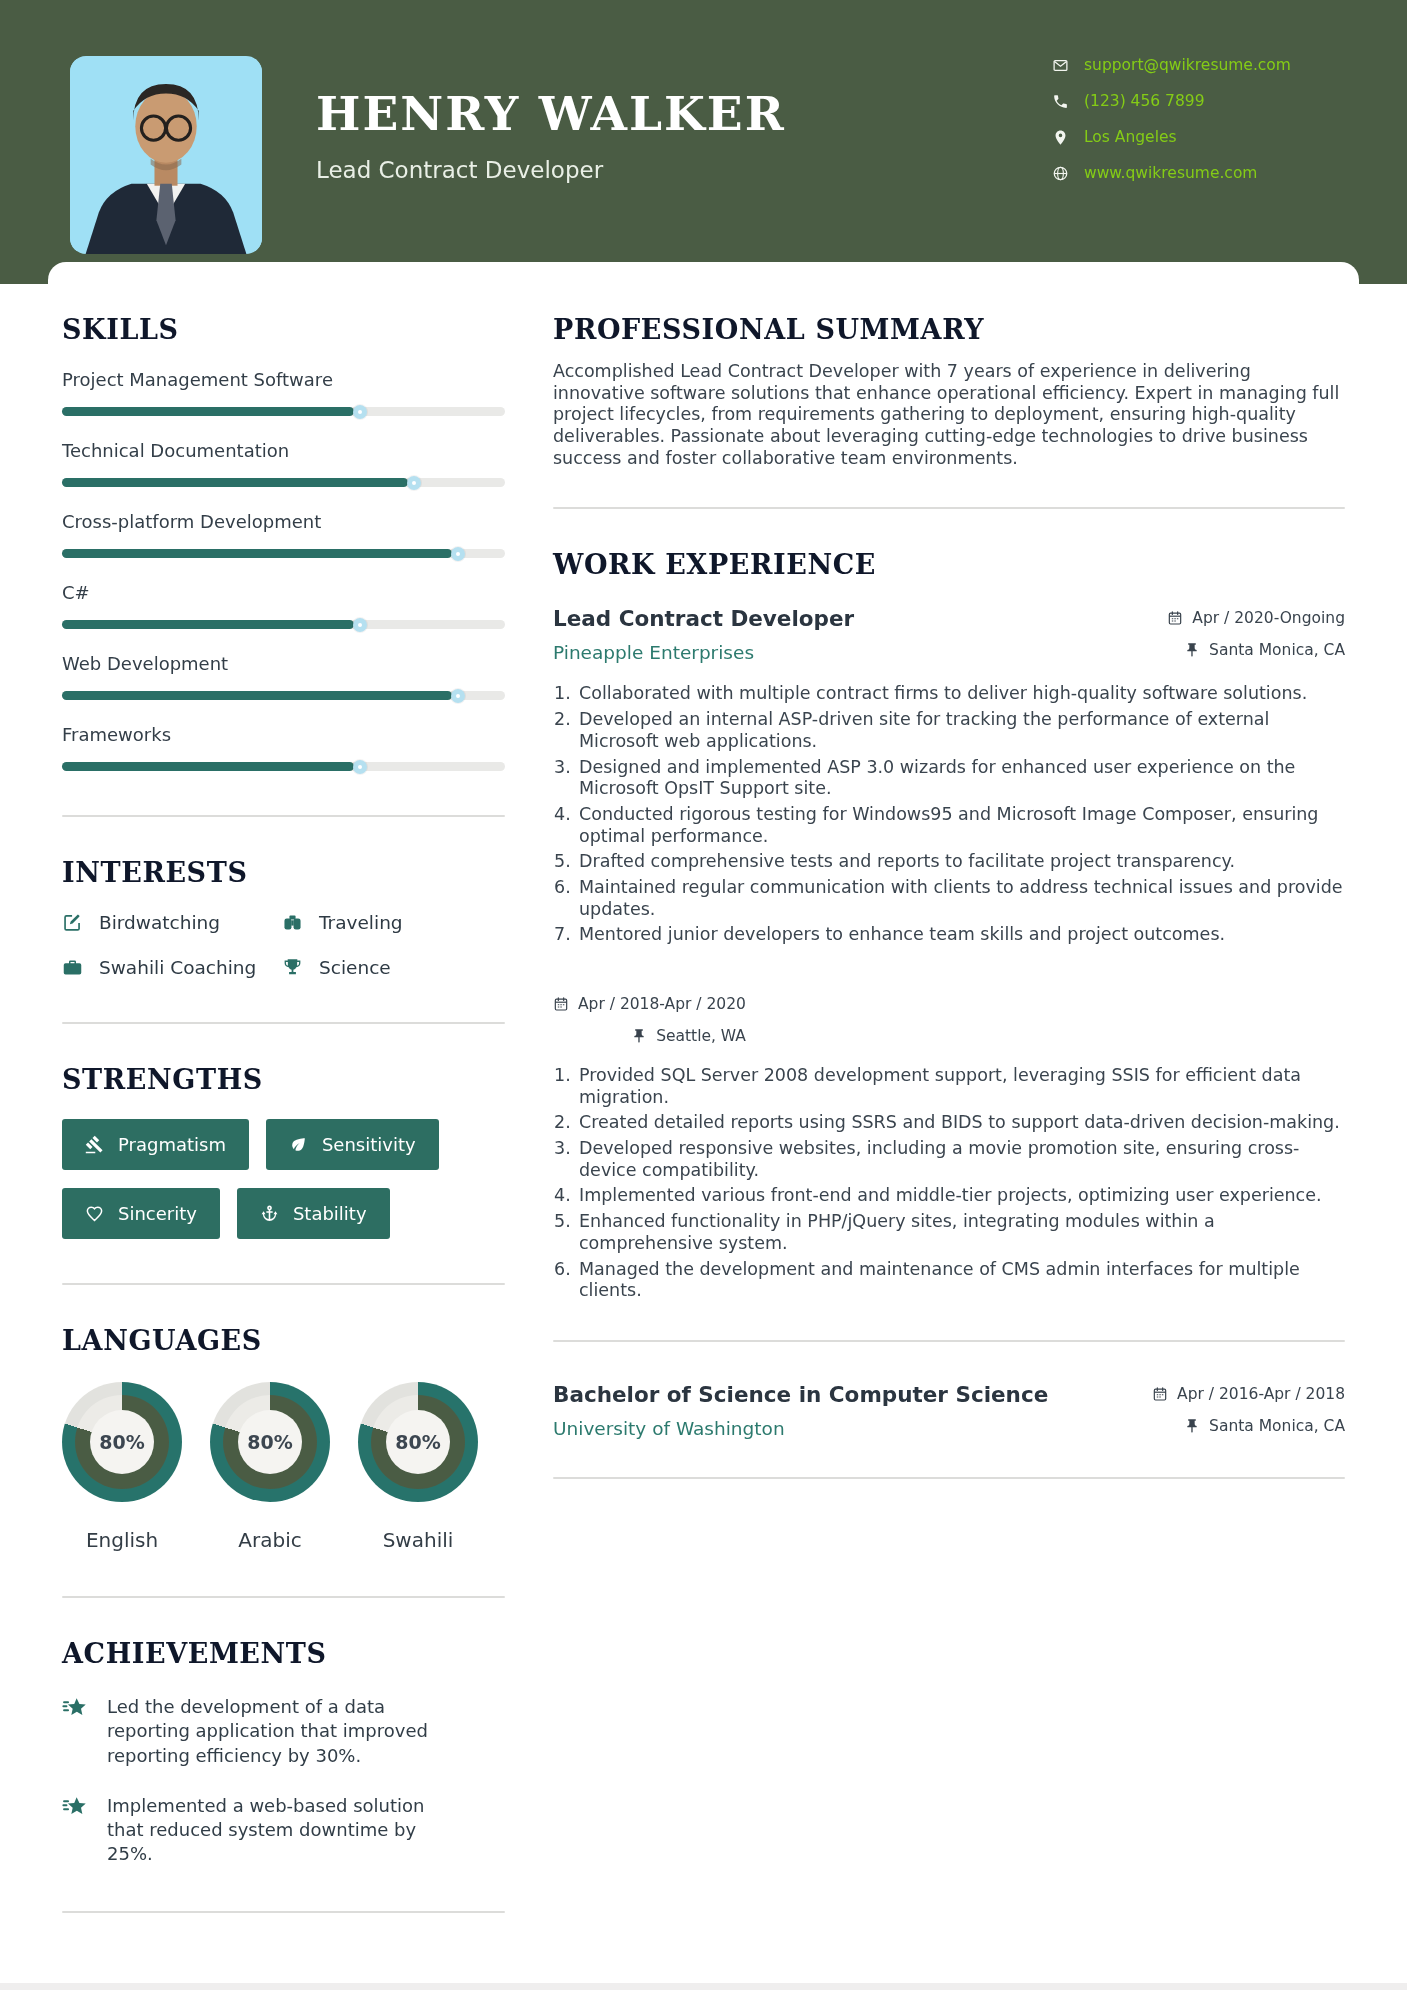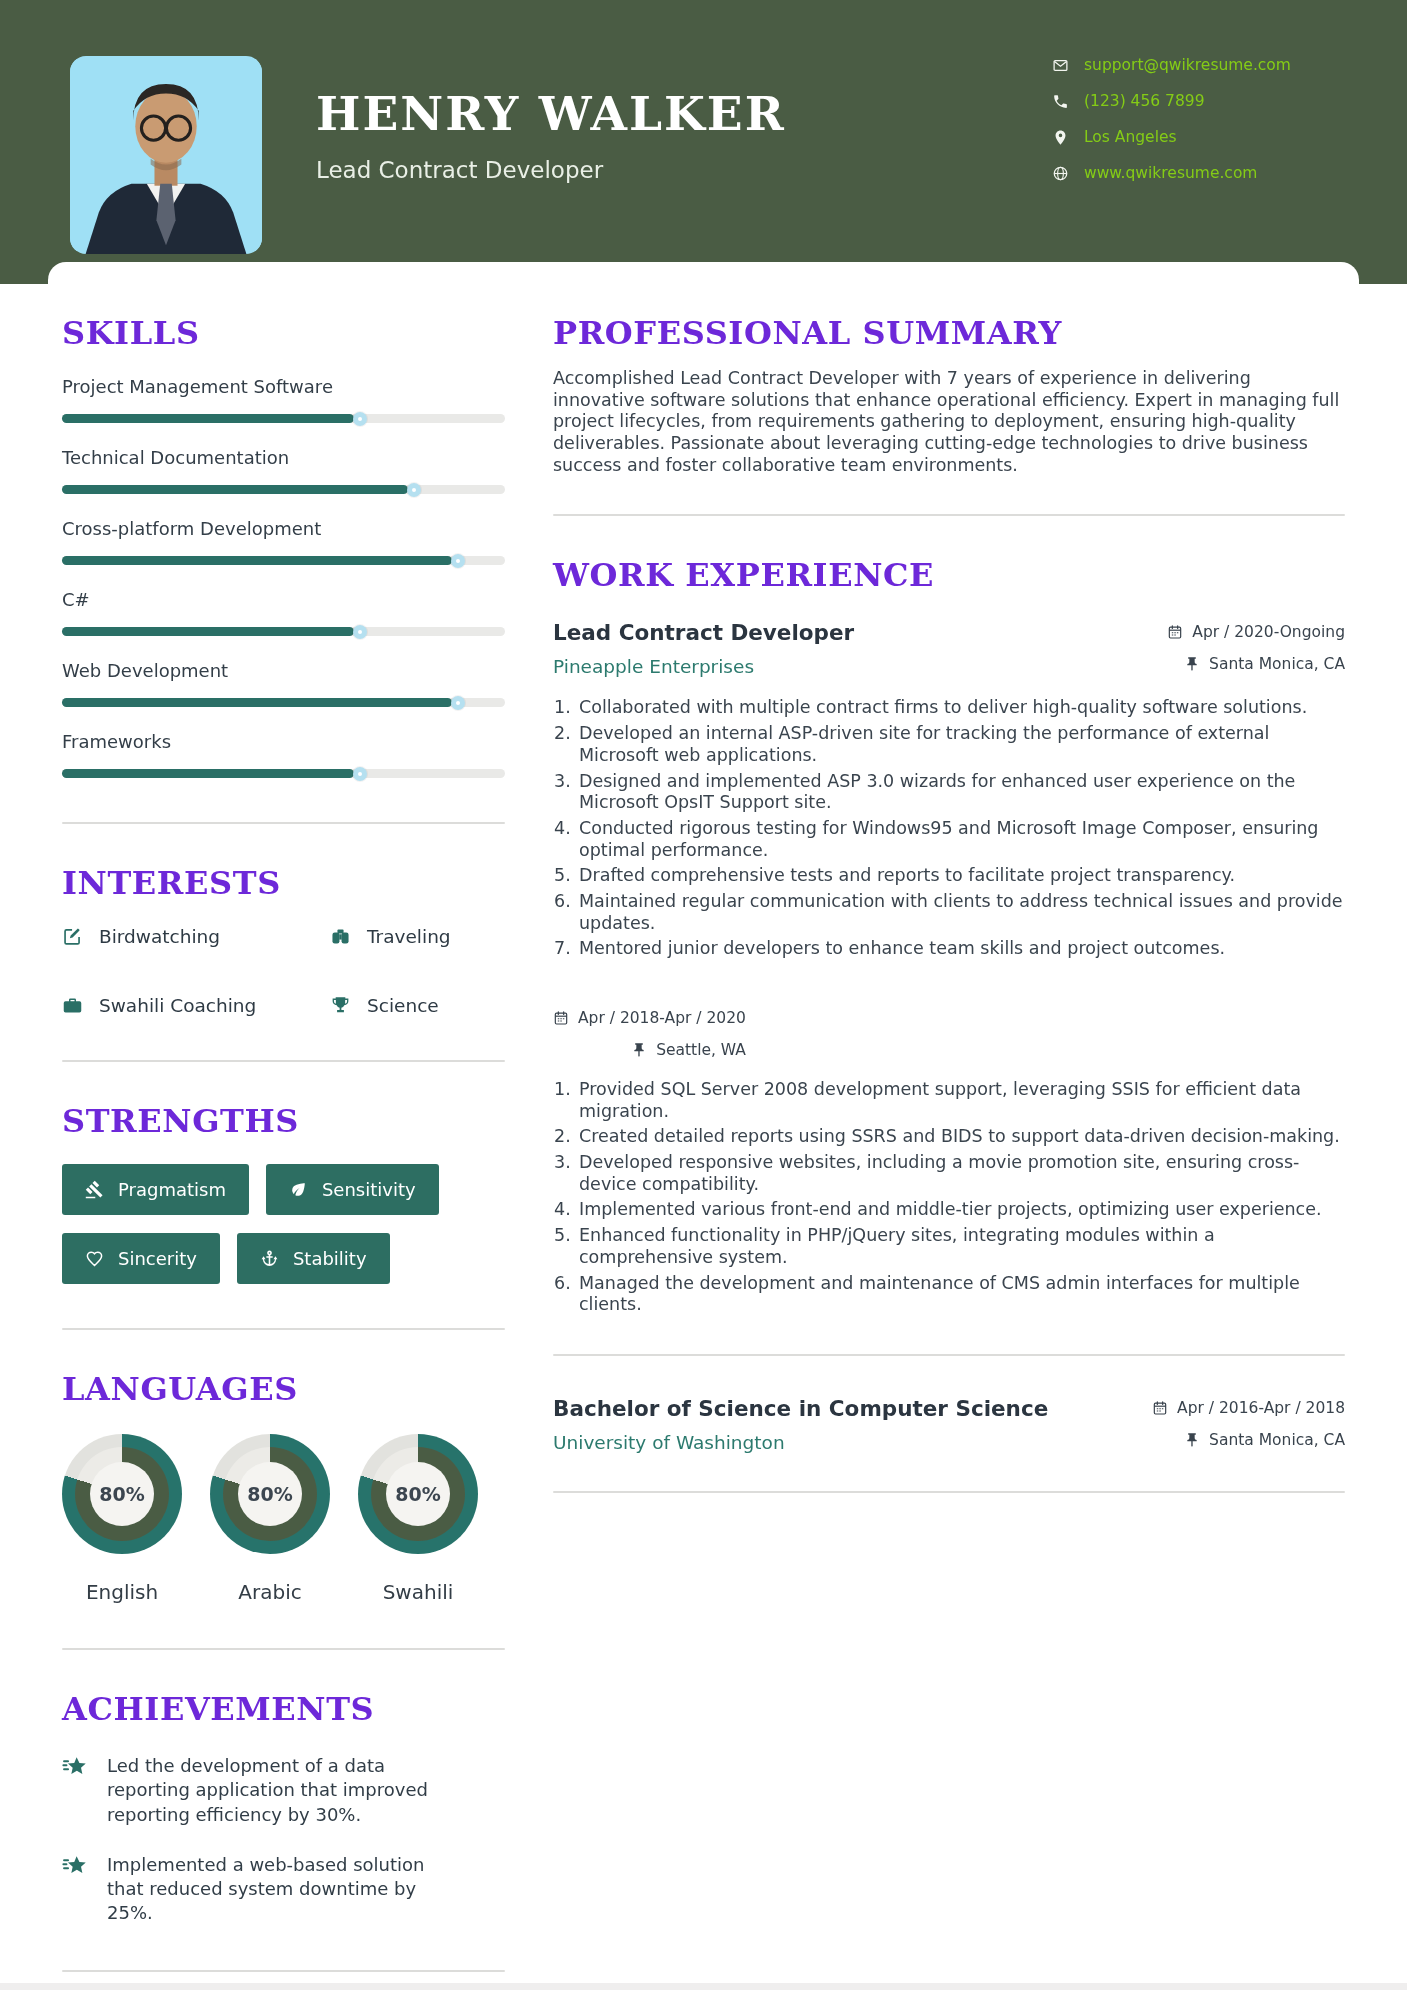--- a/index.html
+++ b/index.html
@@ -29,37 +29,37 @@
   
   .sheet {
     position:relative; margin:-22px 48px 0; background:#ffffff;
     border-radius:18px 18px 0 0; padding:52px 14px 0;
   }
   .cols { display:flex; gap:48px; }
   .leftcol { flex:0 0 443px; width:443px; }
   .rightcol { flex:1; min-width:0; }
   .sec-h {
     margin:0; font-family:"DejaVu Serif","Liberation Serif",serif;
-    font-size:32px; font-weight:700; color:#6d28d9; letter-spacing:.6px;
+    font-size:27px; font-weight:700; color:#0f172a; letter-spacing:.6px;
   }
   .divider { height:2px; background:#dcdcda; border-radius:1px; }
   .leftcol .divider { margin:44px 0 40px; }
   .rightcol .divider { margin:38px 0 40px; }
   
   .skill { margin-top:24px; }
   .skill-label { font-size:18px; color:#333e48; margin-bottom:17px; }
   .track { height:9px; background:#e9e9e7; border-radius:6px; position:relative; }
   .fill { position:absolute; left:0; top:0; bottom:0; background:#2a6f66; border-radius:6px; }
   .thumb {
     position:absolute; right:-13px; top:50%; transform:translateY(-50%);
     width:14px; height:14px; border-radius:50%; background:#ffffff;
     border:5px solid #b5e0f0; box-shadow:0 0 0 1px rgba(0,0,0,.05);
   }
   
-  .int-grid { display:grid; grid-template-columns:220px 1fr; row-gap:24px; margin-top:24px;gap:48px; }
+  .int-grid { display:grid; grid-template-columns:220px 1fr; row-gap:24px; margin-top:24px; }
   .interest { display:flex; align-items:center; gap:16px; font-size:18.5px; color:#2e3a44; }
   .icn { color:#2a6f66; display:flex; flex:0 0 auto; }
   .icn svg { width:21px; height:21px; display:block; }
   
   .chip-row { display:flex; gap:17px; margin-top:18px; }
   .chip-row.first { margin-top:24px; }
   .chip {
     display:inline-flex; align-items:center; gap:14px; height:51px; padding:0 23px;
     background:#2d6e62; color:#ffffff; font-size:18px; border-radius:3px;
   }

